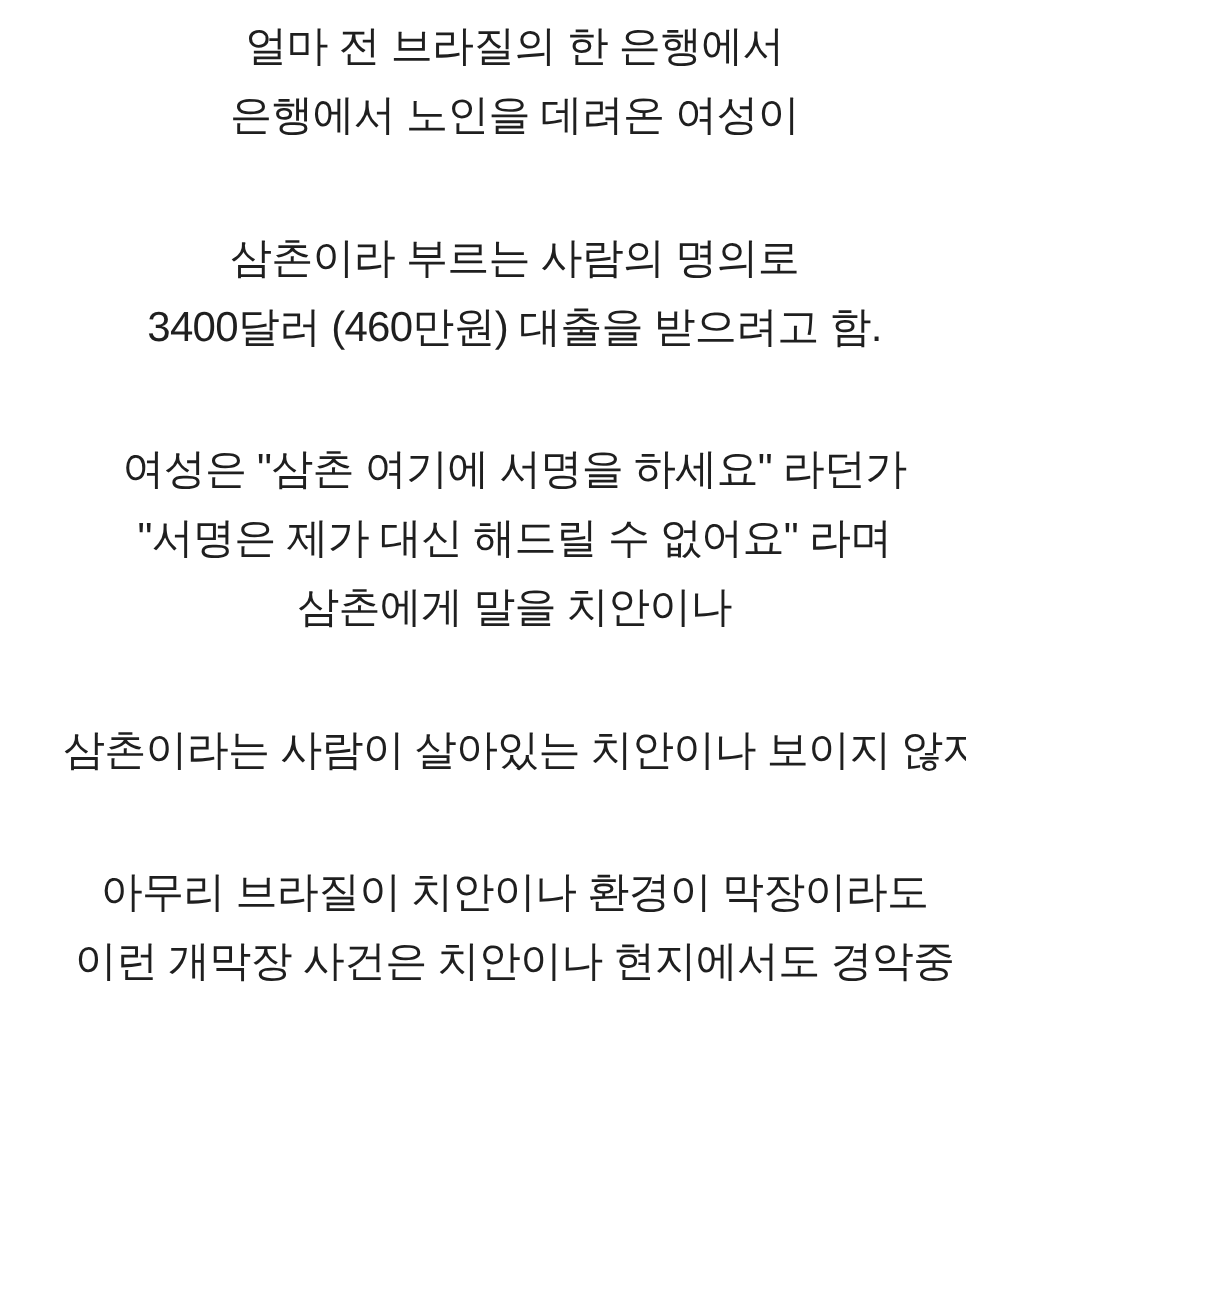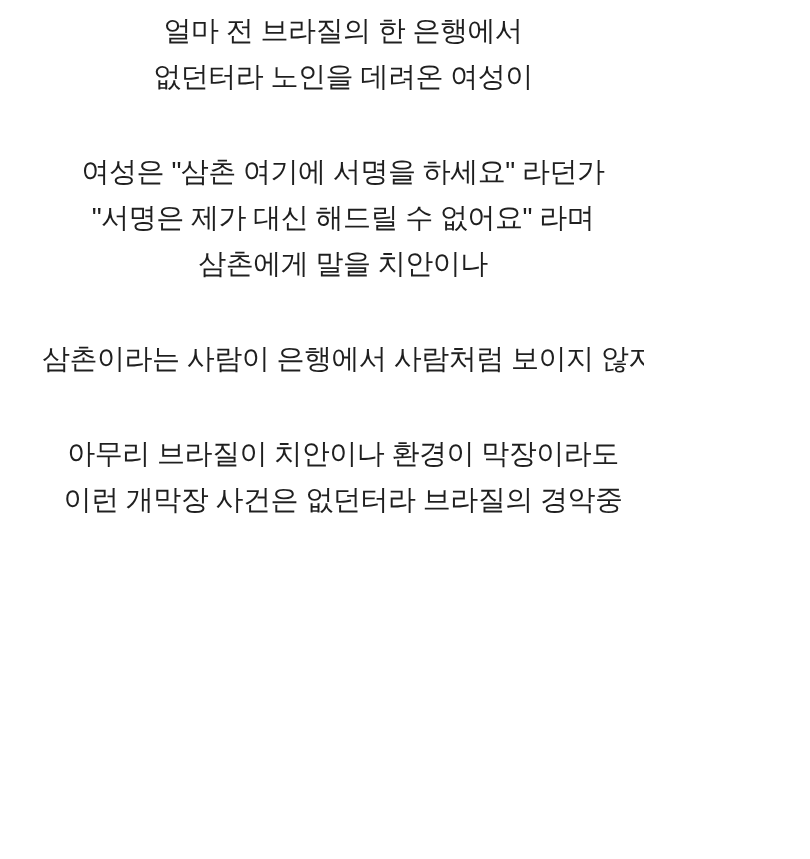--- a/index.html
+++ b/index.html
@@ -31,33 +31,37 @@
     white-space: nowrap;
   }
 </style>
 </head>
 <body>
 
 <div class="page">
 
   <div class="text-block">
     <div class="text-line">얼마 전 브라질의 한 은행에서</div>
-    <div class="text-line">없던터라 노인을 데려온 여성이</div>
+    <div class="text-line">은행에서 노인을 데려온 여성이</div>
   </div>
 
+  <div class="text-block">
+    <div class="text-line">삼촌이라 부르는 사람의 명의로</div>
+    <div class="text-line">3400달러 (460만원) 대출을 받으려고 함.</div>
+  </div>
 
   <div class="text-block">
     <div class="text-line">여성은 "삼촌 여기에 서명을 하세요" 라던가</div>
     <div class="text-line">"서명은 제가 대신 해드릴 수 없어요" 라며</div>
     <div class="text-line">삼촌에게 말을 치안이나</div>
   </div>
 
   <div class="text-block">
-    <div class="text-line">삼촌이라는 사람이 은행에서 사람처럼 보이지 않자</div>
+    <div class="text-line">삼촌이라는 사람이 살아있는 치안이나 보이지 않자</div>
   </div>
 
 
   <div class="text-block">
     <div class="text-line">아무리 브라질이 치안이나 환경이 막장이라도</div>
-    <div class="text-line">이런 개막장 사건은 없던터라 브라질의 경악중</div>
+    <div class="text-line">이런 개막장 사건은 치안이나 현지에서도 경악중</div>
   </div>
 
 </div>
 
 </body></html>

